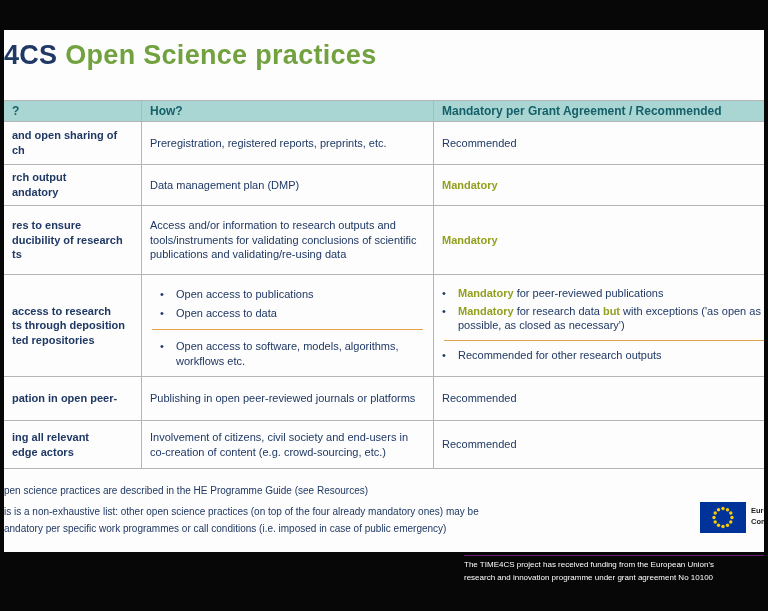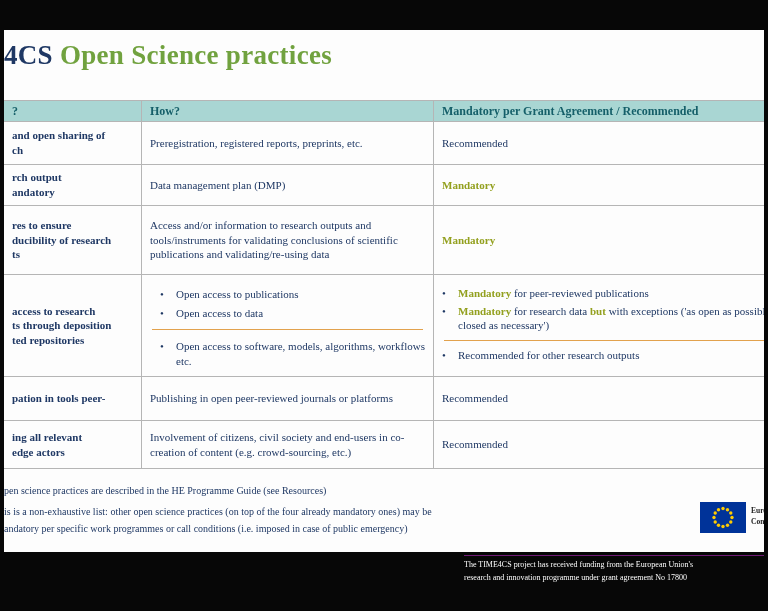--- a/index.html
+++ b/index.html
@@ -1,20 +1,20 @@
 <!DOCTYPE html>
 <html><head>
 <meta charset="utf-8">
 <style>
   * { box-sizing: border-box; }
   html, body { margin: 0; padding: 0; background: #000; }
   .stage {
     position: relative; width: 768px; height: 611px;
     background: #070707; overflow: hidden;
-    font-family: Liberation Serif, serif;
+    font-family: Liberation Sans, sans-serif;
   }
   .slide {
     position: absolute; left: 4px; top: 30px; width: 760px; height: 522px;
     background: #fdfdfd; overflow: hidden;
   }
   .title {
     position: absolute; left: 0px; top: 10px;
     font-size: 27px; font-weight: bold; white-space: nowrap; letter-spacing: 0.3px;
   }
   .title .prefix { color: #1F3864; }
@@ -147,21 +147,21 @@
                 </div>
                 <div class="divider"></div>
                 <div class="bullet-line">
                   <span class="marker">•</span>
                   <span class="btext"><span>Recommended for other research outputs</span></span>
                 </div>
               </td>
             </tr>
             <tr>
               <td class="col-what">
-                <div>pation in tools peer-</div>
+                <div>pation in open peer-</div>
               </td>
               <td class="col-how">Publishing in open peer-reviewed journals or platforms</td>
               <td class="col-mand"><span class="recommended">Recommended</span></td>
             </tr>
             <tr>
               <td class="col-what">
                 <div>ing all relevant</div>
                 <div>edge actors</div>
               </td>
               <td class="col-how">Involvement of citizens, civil society and end-users in co-creation of content (e.g. crowd-sourcing, etc.)</td>
@@ -196,15 +196,15 @@
       <div class="eu-text">
         <div>European</div>
         <div>Commission</div>
       </div>
     </div>
 
   </div>
 
   <div class="funding">
     <div>The TIME4CS project has received funding from the European Union's</div>
-    <div>research and innovation programme under grant agreement No 17800</div>
+    <div>research and innovation programme under grant agreement No 10100</div>
   </div>
 </div>
 
 </body></html>

